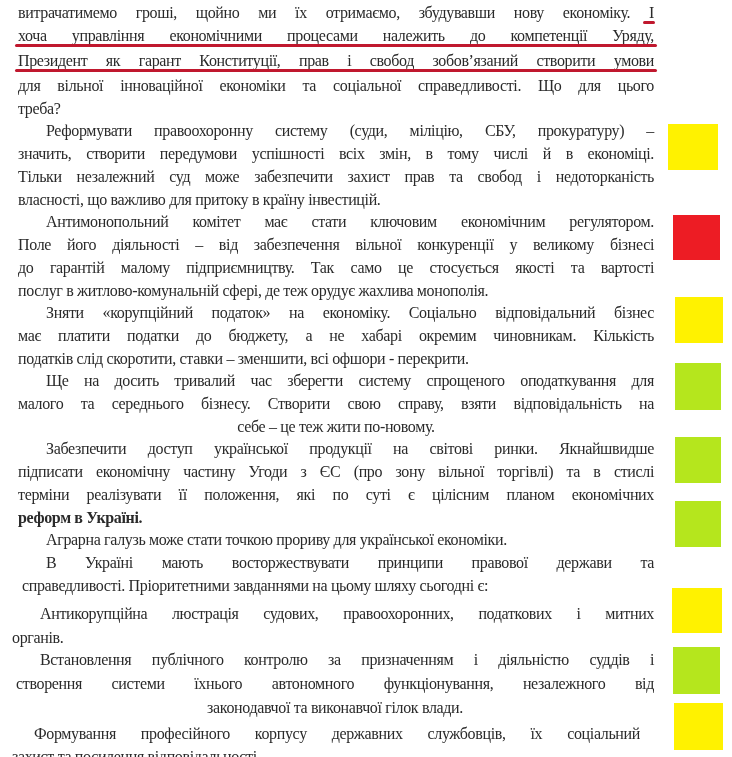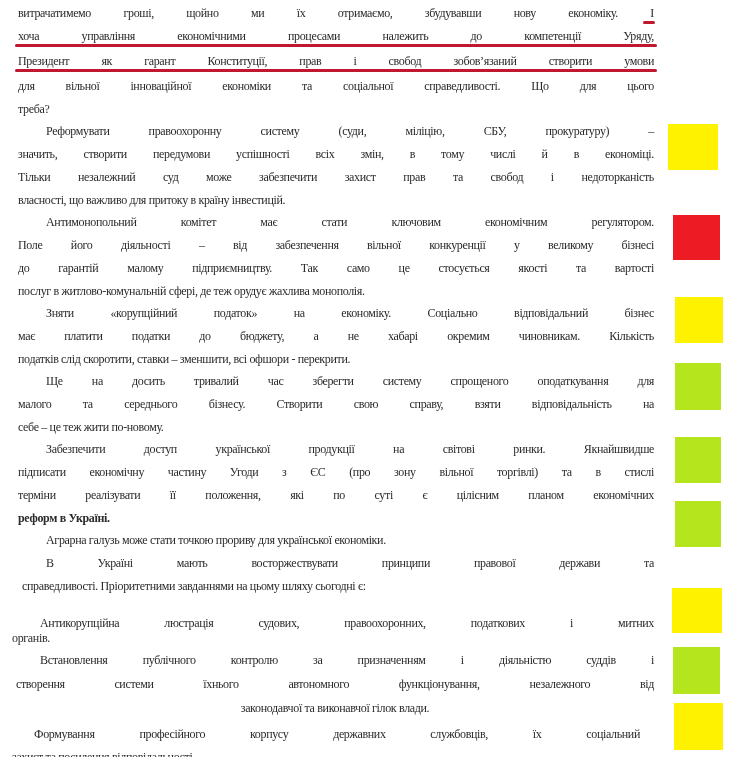--- a/index.html
+++ b/index.html
@@ -5,21 +5,21 @@
   html, body { margin: 0; padding: 0; }
   body {
     width: 732px; height: 757px; position: relative; overflow: hidden;
     background: #ffffff;
     font-family: "Liberation Serif", "DejaVu Serif", serif;
     color: #2a2a2a;
   }
   .page { position: absolute; left: 0; top: 0; width: 732px; height: 757px; }
   .line {
     position: absolute; left: 18px; width: 638px;
-    font-size: 12px; line-height: 22px; white-space: nowrap;
+    font-size: 16px; line-height: 22px; white-space: nowrap;
     letter-spacing: -0.35px;
     transform-origin: left center;
   }
   .just { text-align: justify; text-align-last: justify; white-space: normal; }
   .underline-red {
     position: absolute; height: 3px; background: #c0182e; border-radius: 2px;
   }
   .square { position: absolute; }
 </style>
 </head>
@@ -38,29 +38,29 @@
       <div class="line" style="top: 189px; left: 18px; width: 636px;">власності, що важливо для притоку в країну інвестицій.</div>
       <div class="line just" style="top: 211px; left: 46px; width: 608px;">Антимонопольний комітет має стати ключовим економічним регулятором.</div>
       <div class="line just" style="top: 234px; left: 18px; width: 636px;">Поле його діяльності – від забезпечення вільної конкуренції у великому бізнесі</div>
       <div class="line just" style="top: 257px; left: 18px; width: 636px;">до гарантій малому підприємництву. Так само це стосується якості та вартості</div>
       <div class="line" style="top: 280px; left: 18px; width: 636px;">послуг в житлово-комунальній сфері, де теж орудує жахлива монополія.</div>
       <div class="line just" style="top: 302px; left: 46px; width: 608px;">Зняти «корупційний податок» на економіку. Соціально відповідальний бізнес</div>
       <div class="line just" style="top: 325px; left: 18px; width: 636px;">має платити податки до бюджету, а не хабарі окремим чиновникам. Кількість</div>
       <div class="line" style="top: 348px; left: 18px; width: 636px;">податків слід скоротити, ставки – зменшити, всі офшори - перекрити.</div>
       <div class="line just" style="top: 370px; left: 46px; width: 608px;">Ще на досить тривалий час зберегти систему спрощеного оподаткування для</div>
       <div class="line just" style="top: 393px; left: 18px; width: 636px;">малого та середнього бізнесу. Створити свою справу, взяти відповідальність на</div>
-      <div class="line" style="top: 416px; left: 18px; width: 636px;">себе – це теж жити по-новому.</div>
+      <div class="line" style="top: 416px; left: 18px; width: 636px; text-align: center;">себе – це теж жити по-новому.</div>
       <div class="line just" style="top: 438px; left: 46px; width: 608px;">Забезпечити доступ української продукції на світові ринки. Якнайшвидше</div>
       <div class="line just" style="top: 461px; left: 18px; width: 636px;">підписати економічну частину Угоди з ЄС (про зону вільної торгівлі) та в стислі</div>
       <div class="line just" style="top: 484px; left: 18px; width: 636px;">терміни реалізувати її положення, які по суті є цілісним планом економічних</div>
       <div class="line" style="top: 507px; left: 18px; width: 636px; font-weight: bold;">реформ в Україні.</div>
       <div class="line" style="top: 529px; left: 46px; width: 608px;">Аграрна галузь може стати точкою прориву для української економіки.</div>
       <div class="line just" style="top: 552px; left: 46px; width: 608px;">В Україні мають восторжествувати принципи правової держави та</div>
       <div class="line" style="top: 575px; left: 22px; width: 636px;">справедливості.  Пріоритетними завданнями на цьому шляху сьогодні є:</div>
-      <div class="line just" style="top: 603px; left: 40px; width: 614px; margin-top: 9px;">Антикорупційна люстрація судових, правоохоронних, податкових і митних</div>
+      <div class="line just" style="top: 603px; left: 40px; width: 614px;">Антикорупційна люстрація судових, правоохоронних, податкових і митних</div>
       <div class="line" style="top: 627px; left: 12px; width: 640px;">органів.</div>
       <div class="line just" style="top: 649px; left: 40px; width: 614px;">Встановлення публічного контролю за призначенням і діяльністю суддів і</div>
       <div class="line just" style="top: 673px; left: 16px; width: 638px;">створення системи їхнього автономного функціонування, незалежного від</div>
       <div class="line" style="top: 697px; left: 16px; width: 638px; text-align: center;">законодавчої та виконавчої гілок влади.</div>
       <div class="line just" style="top: 723px; left: 34px; width: 606px;">Формування професійного корпусу державних службовців, їх соціальний</div>
       <div class="line" style="top: 746px; left: 12px; width: 640px;">захист та посилення відповідальності.</div>
     </div>
   <div id="underline-layer">
       <div class="underline-red" style="left: 643px; top: 21px; width: 12px; background: rgb(192, 24, 46);"></div>
       <div class="underline-red" style="left: 15px; top: 44px; width: 642px; background: rgb(192, 24, 46);"></div>

